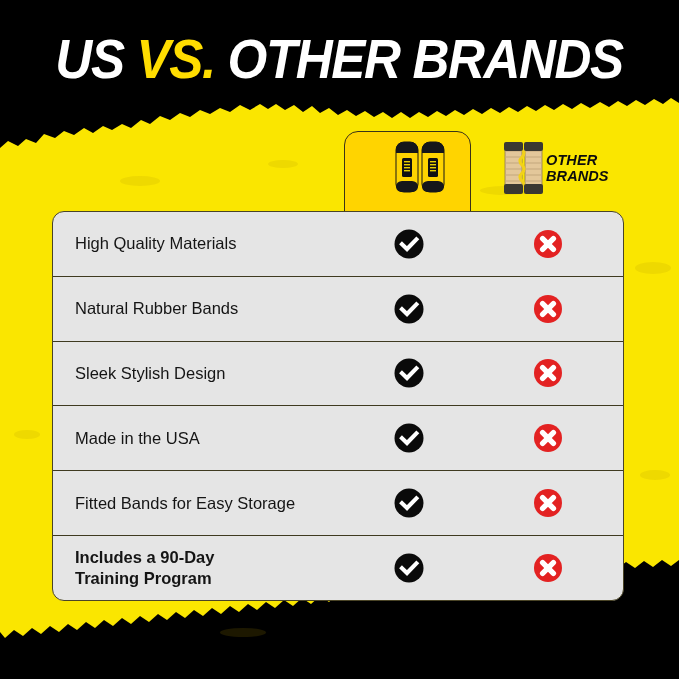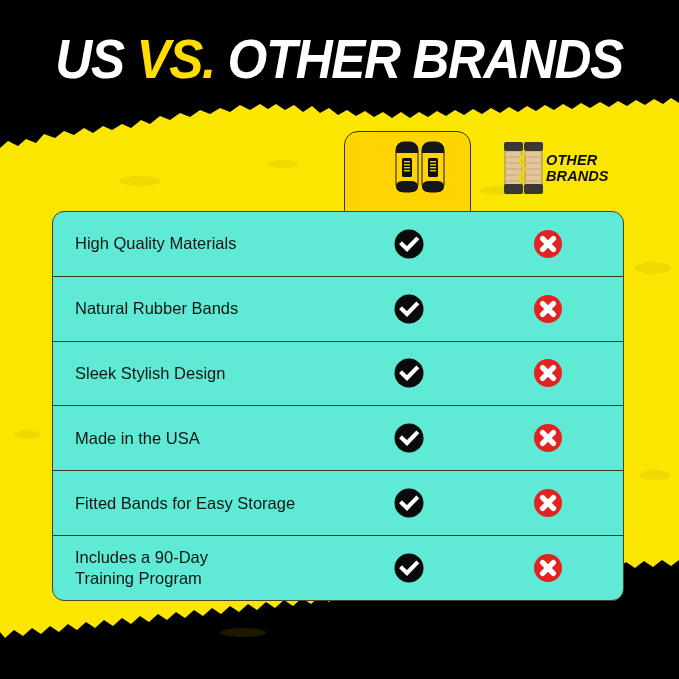--- a/index.html
+++ b/index.html
@@ -103,36 +103,36 @@
     letter-spacing: 0.1px;
   }
 
   
   .table {
     position: absolute;
     left: 52px;
     top: 211px;
     width: 572px;
     height: 390px;
-    background: #5eead4;
+    background: #e5e5e5;
     border: 1.5px solid #4a4426;
     border-radius: 12px;
     box-sizing: border-box;
     z-index: 5;
     overflow: hidden;
   }
   .row {
     position: relative;
     height: 64.8px;
     display: flex;
     align-items: center;
     border-bottom: 1.6px solid #3f3a20;
     box-sizing: border-box;
   }
-  .row:last-child { border-bottom: none; }
+  .row:last-child { border-bottom: none; font-weight: bold; }
 
   .cell-feature {
     width: 292px;
     flex: 0 0 292px;
     padding-left: 22px;
     box-sizing: border-box;
     font-size: 16.5px;
     color: #151515;
     line-height: 1.28;
   }

